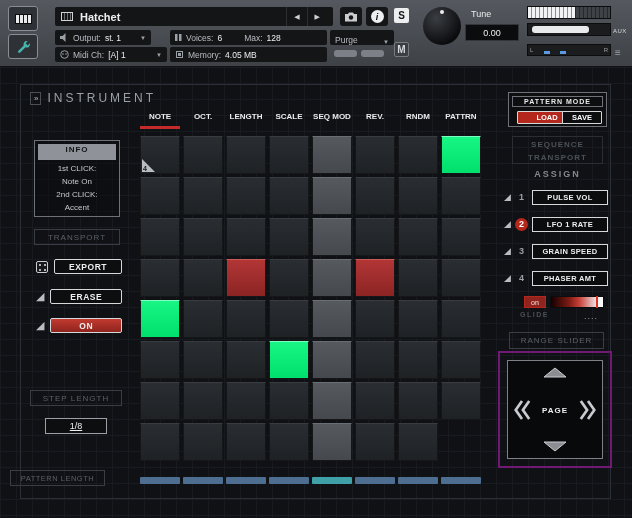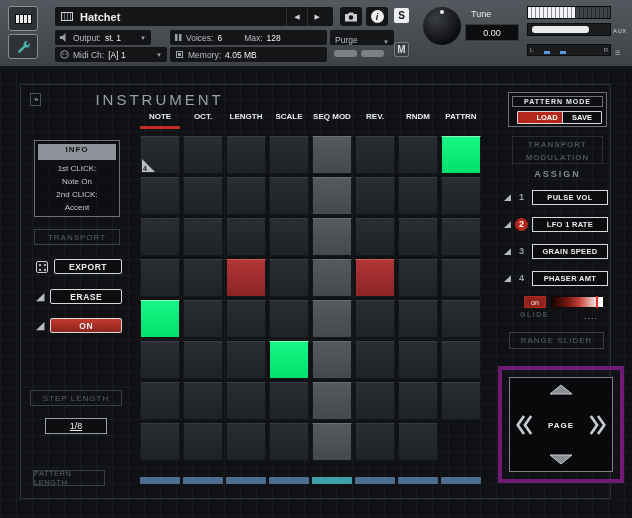--- a/index.html
+++ b/index.html
@@ -64,21 +64,21 @@
   .aux{position:absolute;left:613px;top:28px;font-size:6px;color:#d6d9dc;letter-spacing:.5px;}
   .burger{position:absolute;left:615px;top:47px;font-size:10px;color:#9aa0a6;cursor:pointer;}
 
   
   .main-bg{position:absolute;left:0;top:67px;width:632px;height:451px;background-color:#0f1114;
     background-image:linear-gradient(#171a1e 1px,transparent 1px),linear-gradient(90deg,#171a1e 1px,transparent 1px);
     background-size:16px 16px;}
   .panel-frame{position:absolute;left:20px;top:84px;width:591px;height:415px;border:1px solid #2c3036;}
   .inst-tag{position:absolute;left:30px;top:91px;display:flex;align-items:center;gap:6px;color:#9ba0a6;}
   .tag-box{border:1px solid #4a4f55;font-size:8px;padding:0 3px;line-height:11px;color:#b9bdc2;letter-spacing:-1px;}
-  .tag-text{font-size:15px;letter-spacing:3px;margin-left:48px;}
+  .tag-text{font-size:12px;letter-spacing:3px;}
 
   .col-headers{position:absolute;left:140px;top:112px;width:344px;height:16px;}
   .col-header{position:absolute;top:0;width:40px;text-align:center;font-size:8px;font-weight:700;
               color:#e8eaec;white-space:nowrap;cursor:pointer;}
   .col-header.underlined::after{content:"";position:absolute;left:0;right:0;top:14px;height:3px;background:#c32b2b;}
 
   .grid{position:absolute;left:140px;top:136px;width:344px;height:328px;}
   .cell{position:absolute;width:40px;height:38px;background:linear-gradient(#2a2d31,#1f2225);
         border:1px solid #141618;border-top-color:#383c41;cursor:pointer;}
   .cell.hl{background:linear-gradient(#565a5f,#45494e);border-top-color:#6a6f75;}
@@ -95,21 +95,21 @@
 
   .info-box{position:absolute;left:34px;top:140px;width:86px;height:77px;border:1px solid #6e7278;background:rgba(8,10,12,.35);}
   .info-title{position:absolute;left:3px;right:3px;top:3px;height:16px;background:#8f9399;color:#101214;
               font-size:8px;font-weight:700;text-align:center;line-height:12px;letter-spacing:1px;}
   .info-lines{position:absolute;left:0;right:0;top:21px;font-size:8px;color:#c7cace;text-align:center;line-height:13px;}
 
   .dim-box{position:absolute;border:1px solid #3a3e44;color:#5c6167;font-size:8px;letter-spacing:1px;
            display:flex;align-items:center;justify-content:center;}
   .transport-label{left:34px;top:229px;width:86px;height:16px;}
   .step-label{left:30px;top:390px;width:92px;height:16px;}
-  .plen-label{left:33px;top:470px;width:72px;height:16px;font-size:7.5px;letter-spacing:.5px;}
+  .plen-label{left:10px;top:470px;width:95px;height:16px;font-size:7.5px;letter-spacing:.5px;}
   .range-label{left:509px;top:332px;width:95px;height:17px;}
 
   .t-row{position:absolute;left:36px;width:86px;height:17px;display:flex;align-items:center;gap:6px;}
   .r1{top:258px}.r2{top:288px}.r3{top:317px}
   .tri-icon{color:#b9bdc2;font-size:11px;line-height:1;}
   .die-icon{width:12px;height:12px;border:1px solid #caccd0;border-radius:2px;background:#17191c;position:relative;}
   .die-icon::after{content:"";position:absolute;left:2px;top:2px;width:2px;height:2px;border-radius:50%;
                    background:#e8eaec;box-shadow:5px 0 #e8eaec,0 5px #e8eaec,5px 5px #e8eaec;}
   .wbtn{flex:1;height:15px;background:#0c0e10;border:1px solid #d6d9dc;border-radius:2px;color:#eceef0;
         font-size:8.5px;font-weight:700;letter-spacing:.5px;font-family:inherit;cursor:pointer;padding:0;}
@@ -138,21 +138,21 @@
          display:flex;align-items:center;justify-content:center;letter-spacing:.3px;cursor:pointer;white-space:nowrap;}
 
   .glide-on{position:absolute;left:524px;top:296px;width:22px;height:12px;background:#8e241d;border:1px solid #b3271c;
             color:#f4e3e1;font-size:7px;text-align:center;line-height:11px;cursor:pointer;}
   .glide-label{position:absolute;left:520px;top:311px;font-size:7px;color:#4c5157;letter-spacing:1.5px;font-weight:700;}
   .glide-slider{position:absolute;left:550px;top:296px;width:54px;height:12px;border:1px solid #0b0c0d;cursor:pointer;
     background:linear-gradient(90deg,#140000,#7e1b14 35%,#c8433a 55%,#f2f3f4 90%,#ffffff);}
   .glide-marker{position:absolute;right:5px;top:-1px;width:2px;height:12px;background:#e03226;}
   .glide-dots{position:absolute;left:584px;top:311px;font-size:9px;color:#9aa0a6;letter-spacing:1px;}
 
-  .page-outer{position:absolute;left:498px;top:366px;width:126px;height:117px;border:4px solid #701a75;}
+  .page-outer{position:absolute;left:498px;top:351px;width:114px;height:117px;border:2px solid #701a75;}
   .page-inner{position:absolute;left:7px;top:7px;right:7px;bottom:7px;border:1px solid #7d8186;background:#07090b;}
   .pg{position:absolute;cursor:pointer;line-height:0;}
   .pg-left{left:5px;top:50%;transform:translateY(-50%);}
   .pg-right{right:5px;top:50%;transform:translateY(-50%);}
   .pg-up{top:5px;left:50%;transform:translateX(-50%);}
   .pg-down{bottom:5px;left:50%;transform:translateX(-50%);}
   .page-text{position:absolute;left:50%;top:50%;transform:translate(-50%,-50%);color:#eceef0;
              font-size:8px;font-weight:700;letter-spacing:1px;}
 </style>
 </head>
@@ -390,21 +390,21 @@
   <div class="dim-box step-label">STEP LENGTH</div>
   <div class="step-value">1/8</div>
   <div class="dim-box plen-label">PATTERN LENGTH</div>
 
   <div class="pmode">
     <div class="pmode-title">PATTERN MODE</div>
     <button class="pm-btn pm-load">LOAD</button>
     <button class="pm-btn pm-save">SAVE</button>
   </div>
 
-  <div class="seqmod-label">TRANSPORT MODULATION</div>
+  <div class="seqmod-label">SEQUENCE TRANSPORT</div>
   <div class="assign-title">ASSIGN</div>
   <div class="assign-rows" id="assign-rows">
       <div class="assign-row" style="top: 0px;">
         <span class="a-tri">◢</span>
         <span class="a-num">1</span>
         <div class="a-sel">PULSE VOL</div>
       </div>
       <div class="assign-row" style="top: 27px;">
         <span class="a-tri">◢</span>
         <span class="a-num active">2</span>

